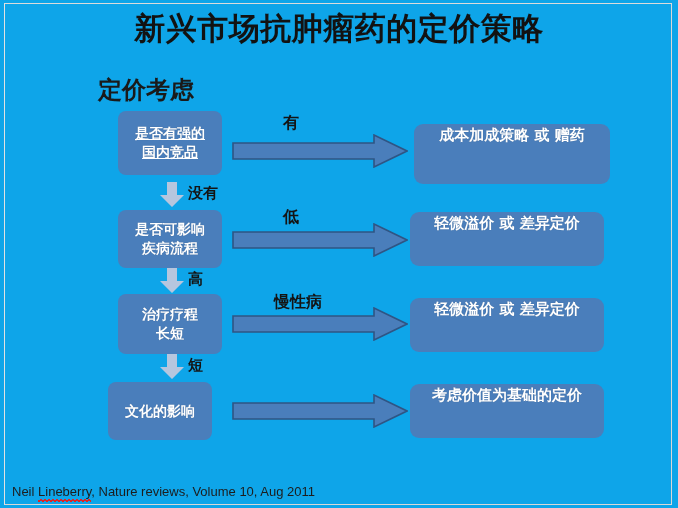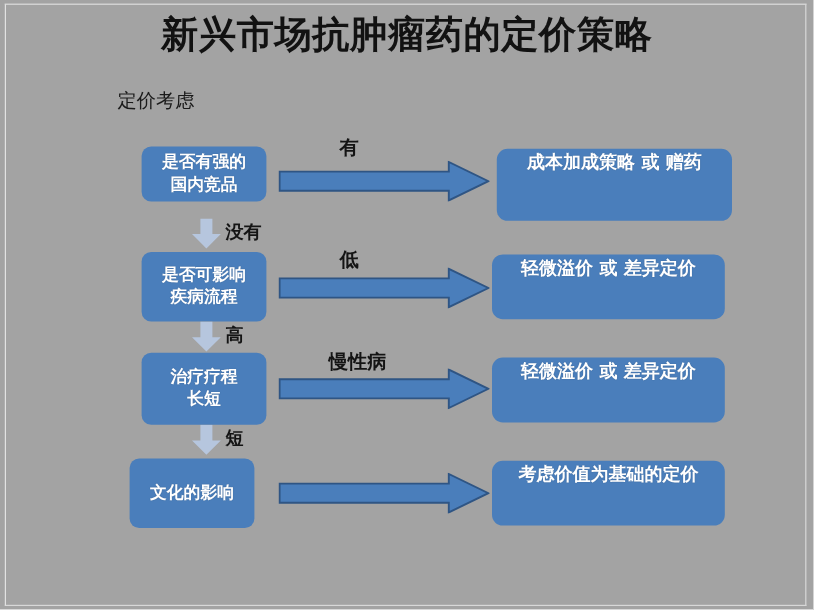--- a/index.html
+++ b/index.html
@@ -8,21 +8,21 @@
     padding: 0;
     background: #ffffff;
   }
   body {
     font-family: "Liberation Sans", "DejaVu Sans", sans-serif;
   }
   #slide {
     position: relative;
     width: 678px;
     height: 508px;
-    background: #a3a3a3;
+    background: #0ea5e9;
     overflow: hidden;
     box-sizing: border-box;
   }
   
   .page-frame {
     position: absolute;
     left: 4px;
     top: 3px;
     width: 668px;
     height: 502px;
@@ -43,22 +43,22 @@
     font-size: 31px;
     font-weight: 700;
     color: #121212;
     letter-spacing: 0.5px;
     white-space: nowrap;
   }
 
   .col-head {
     position: absolute;
     font-family: "DejaVu Serif", "Liberation Serif", serif;
-    font-size: 16px;
-    font-weight: 400;
+    font-size: 24px;
+    font-weight: 700;
     color: #1a1a1a;
     white-space: nowrap;
   }
   .col-head.left  { left: 98px;  top: 74px; }
   .col-head.right { left: 415px; top: 74px; }
 
   
   .dbox {
     position: absolute;
     background: #4a7ebb;
@@ -149,21 +149,21 @@
 <body>
 
 <div id="slide">
 
   <div class="page-frame"></div>
 
   <div class="title">新兴市场抗肿瘤药的定价策略</div>
 
   <div class="col-head left">定价考虑</div>
 
-  <div class="dbox" style="left:118px; top:122px; width:104px; height:46px;">
+  <div class="dbox" style="left:118px; top:111px; width:104px; height:64px;text-decoration:underline;">
     <span class="ln">是否有强的</span>
     <span class="ln">国内竞品</span>
   </div>
 
   <div class="harrow" style="left:232px; top:134px; width:176px;">
     <svg width="176" height="34" viewBox="0 0 176 34" preserveAspectRatio="none">
       <polygon points="1,9 142,9 142,1 175,17 142,33 142,25 1,25" fill="#4a7ebb" stroke="#2f5584" stroke-width="1.6"></polygon>
     </svg>
   </div>
 
@@ -235,14 +235,17 @@
   <div class="harrow" style="left:232px; top:394px; width:176px;">
     <svg width="176" height="34" viewBox="0 0 176 34" preserveAspectRatio="none">
       <polygon points="1,9 142,9 142,1 175,17 142,33 142,25 1,25" fill="#4a7ebb" stroke="#2f5584" stroke-width="1.6"></polygon>
     </svg>
   </div>
 
   <div class="obox" style="left:410px; top:384px; width:194px; height:54px;">
     <span>考虑价值为基础的定价</span>
   </div>
 
+  <div class="citation">
+    <span>Neil</span><span>&nbsp;</span><span class="misspelled">Lineberry</span><span>, Nature reviews, Volume 10, Aug 2011</span>
+  </div>
 
 </div>
 
 </body></html>

